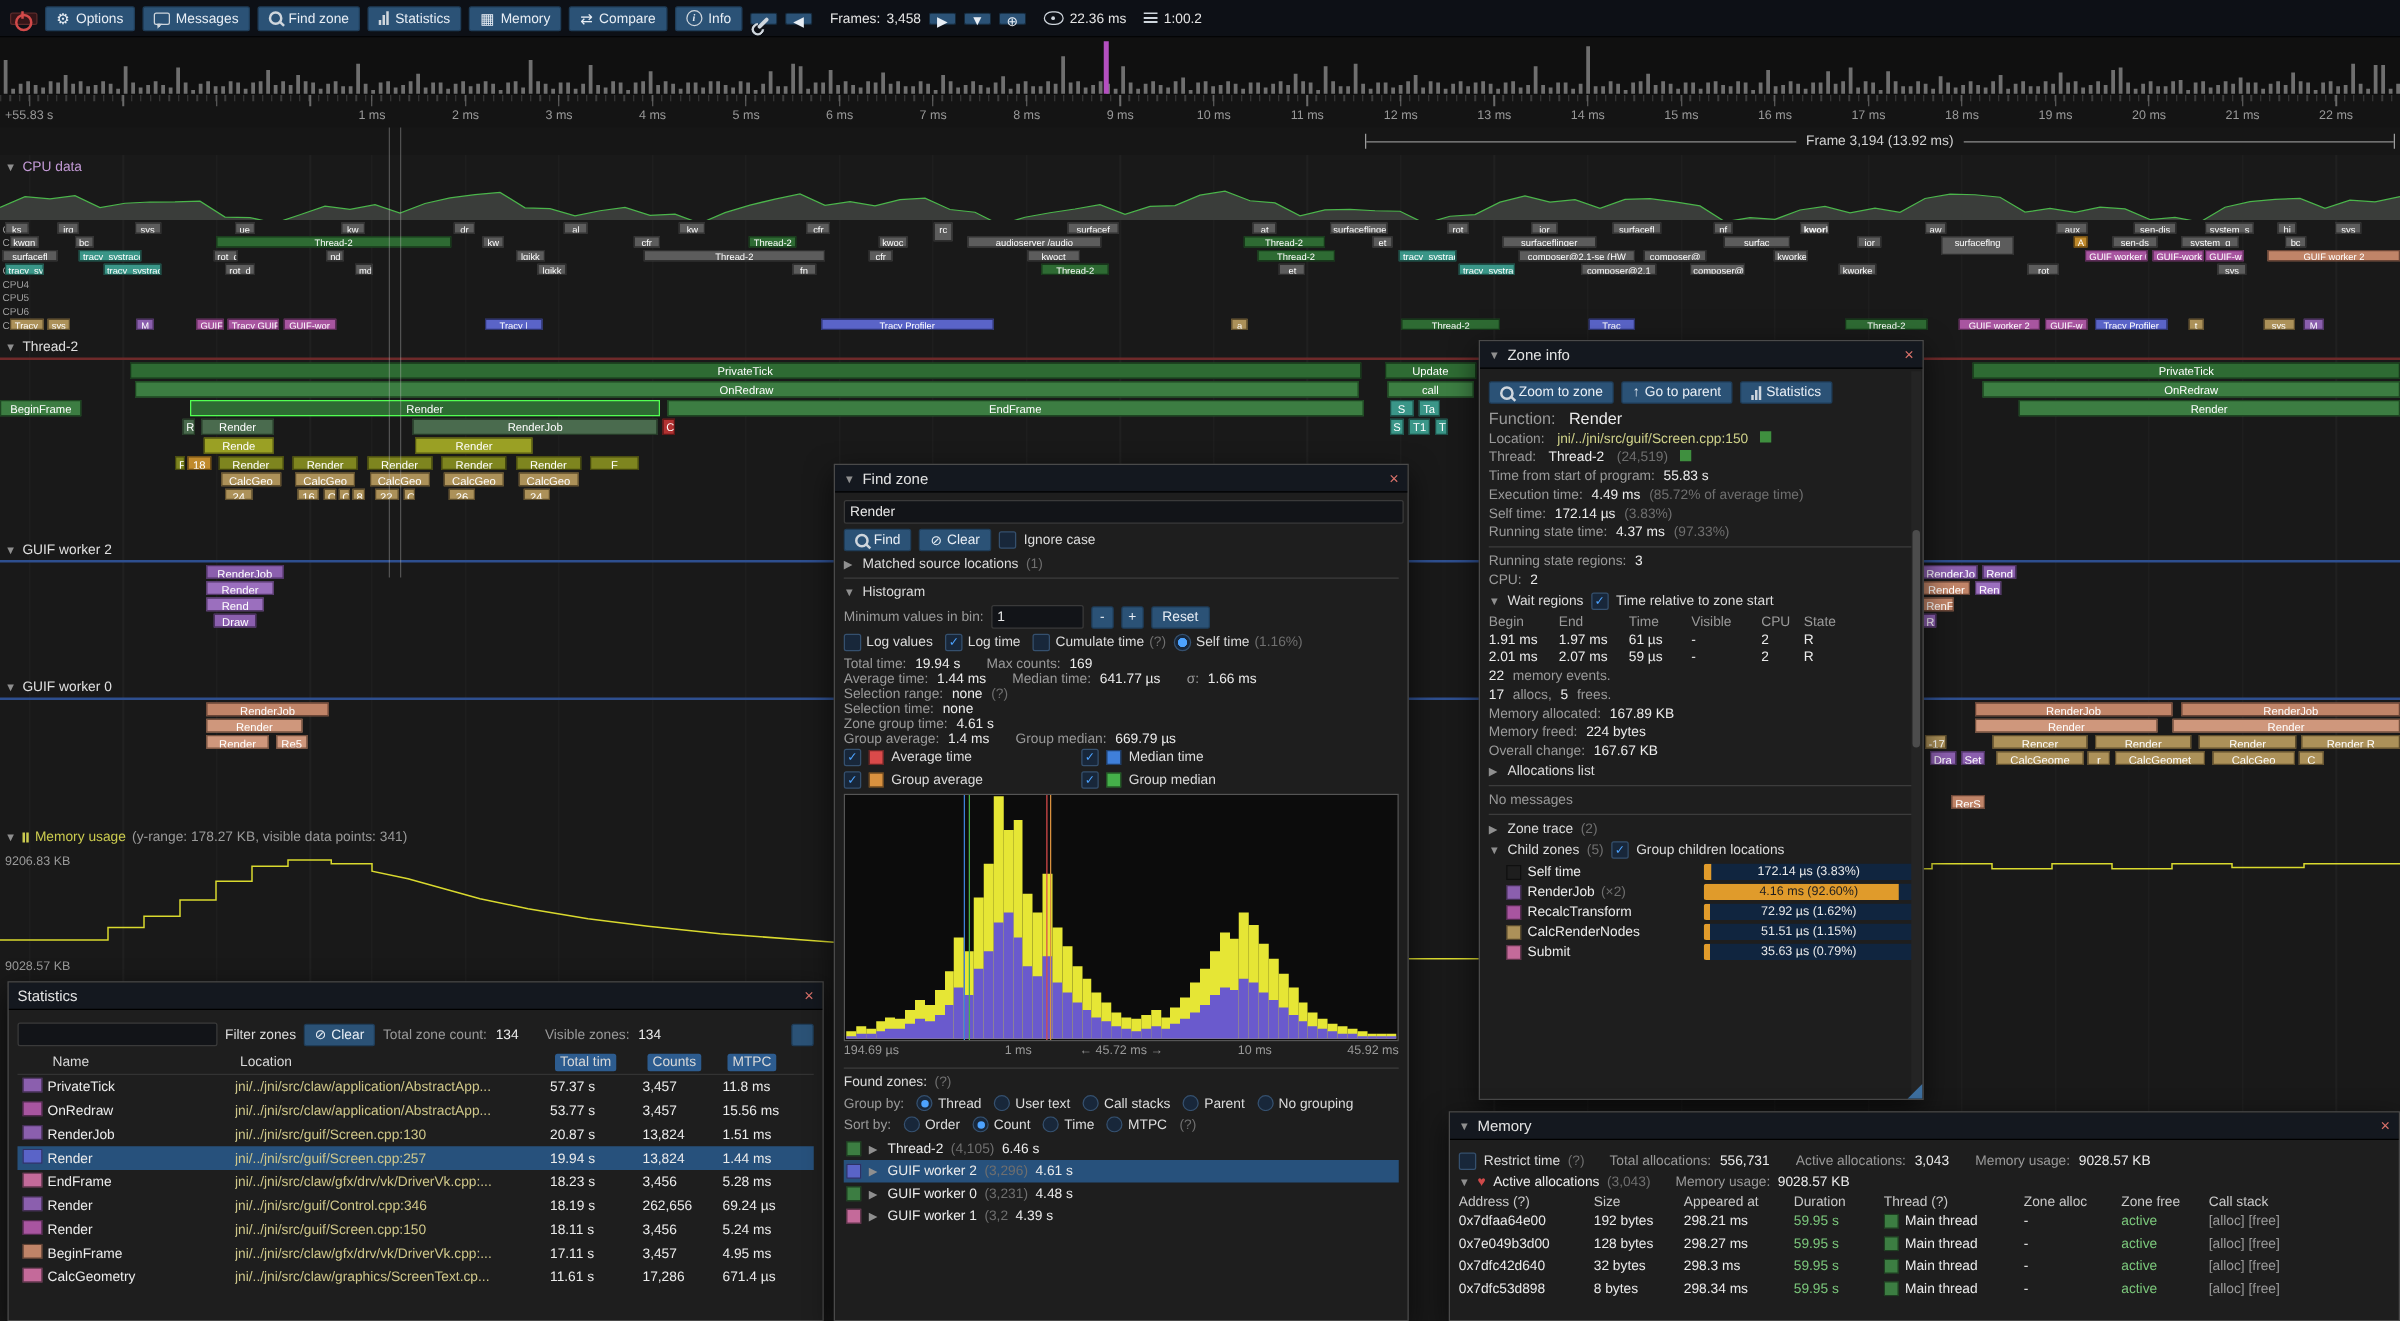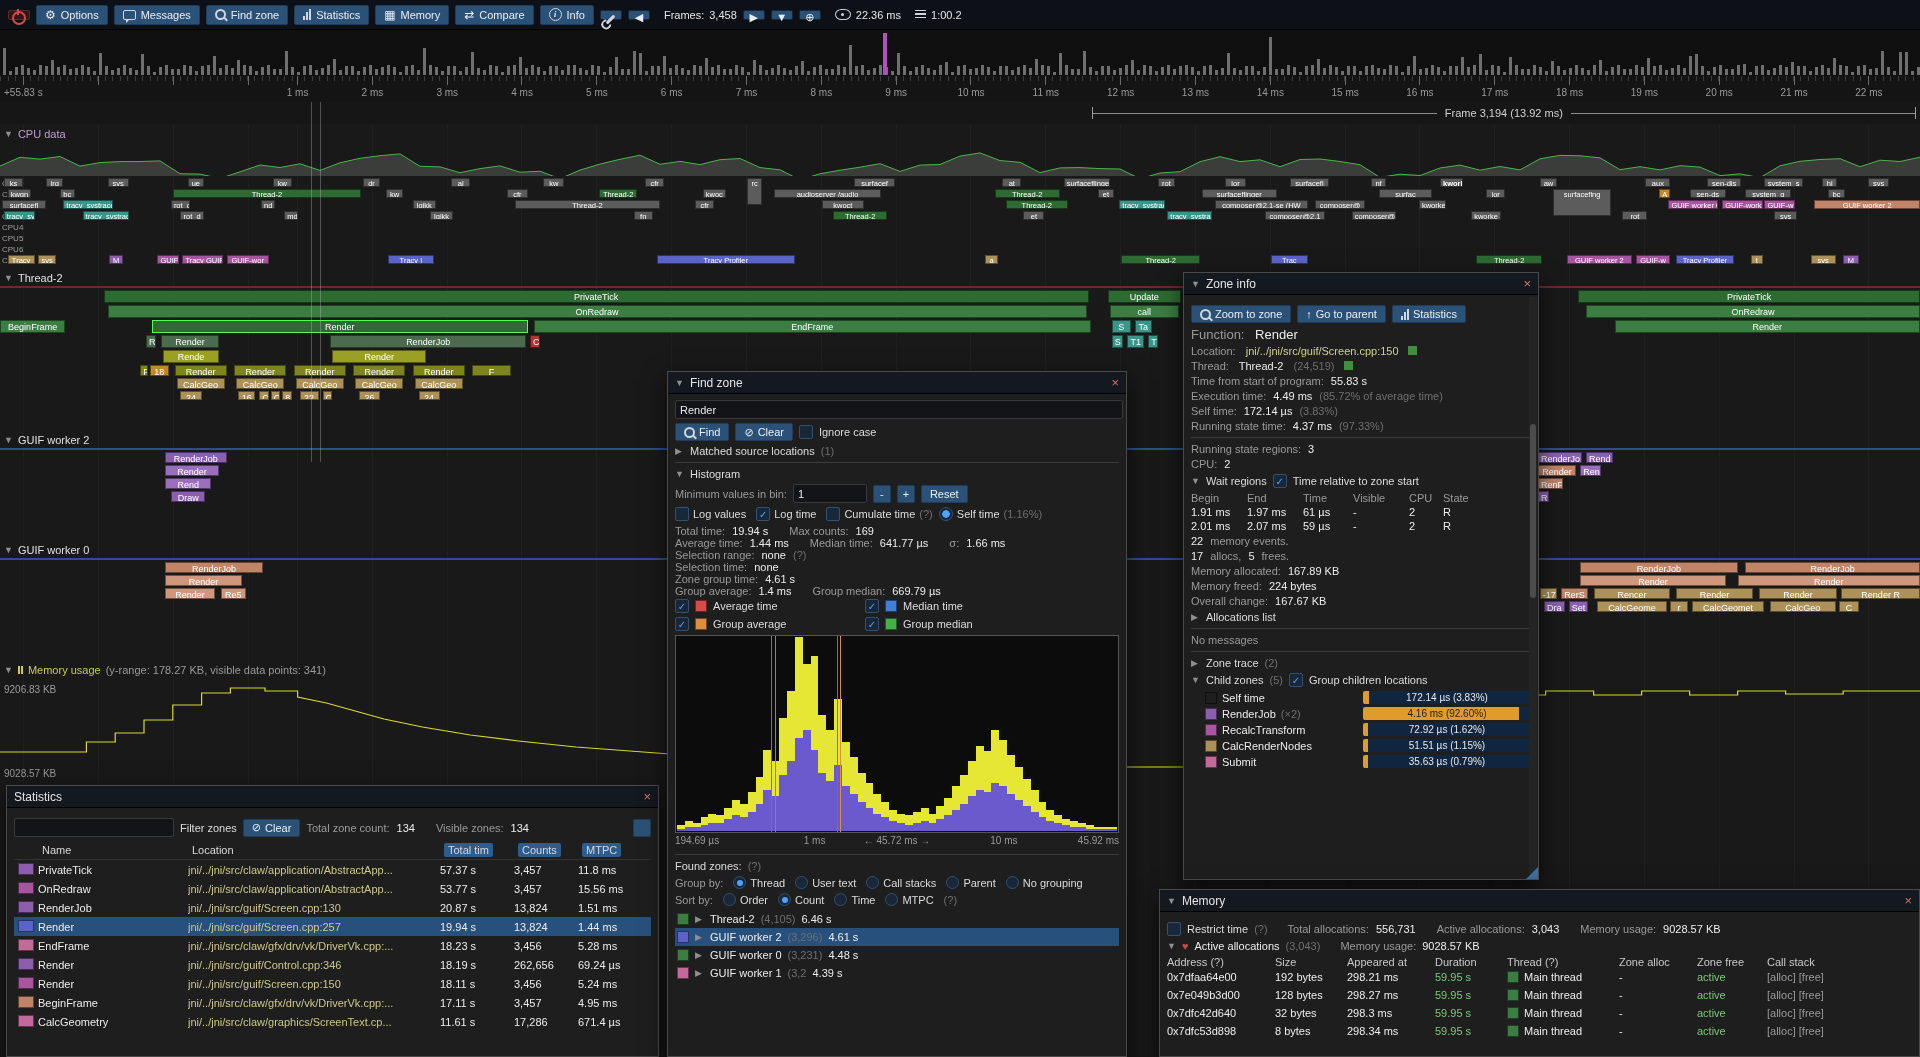--- a/index.html
+++ b/index.html
@@ -585,21 +585,21 @@
           <span class="cpu-label">CPU0</span>
           <div class="zone c-gray" style="left: 0.2%; width: 1%; height: 9px;">ks</div>
           <div class="zone c-gray" style="left: 2.4%; width: 0.9%; height: 9px;">irq</div>
           <div class="zone c-gray" style="left: 5.6%; width: 1.1%; height: 9px;">sys</div>
           <div class="zone c-gray" style="left: 9.8%; width: 0.8%; height: 9px;">ue</div>
           <div class="zone c-gray" style="left: 14.2%; width: 1%; height: 9px;">kw</div>
           <div class="zone c-gray" style="left: 18.9%; width: 0.9%; height: 9px;">dr</div>
           <div class="zone c-gray" style="left: 23.5%; width: 1%; height: 9px;">al</div>
           <div class="zone c-gray" style="left: 28.3%; width: 1.1%; height: 9px;">kw</div>
           <div class="zone c-gray" style="left: 33.6%; width: 1%; height: 9px;">cfr</div>
-          <div class="zone c-gray" style="left: 38.9%; width: 0.8%; height: 27px;">rc</div>
+          <div class="zone c-gray" style="left: 38.9%; width: 0.8%; height: 15px;">rc</div>
           <div class="zone c-gray" style="left: 44.5%; width: 2.1%; height: 9px;">surfacef</div>
           <div class="zone c-gray" style="left: 52.2%; width: 1%; height: 9px;">at</div>
           <div class="zone c-gray" style="left: 55.4%; width: 2.4%; height: 9px;">surfaceflinger</div>
           <div class="zone c-gray" style="left: 60.3%; width: 0.9%; height: 9px;">rot</div>
           <div class="zone c-gray" style="left: 63.8%; width: 1.1%; height: 9px;">ior</div>
           <div class="zone c-gray" style="left: 67.2%; width: 2%; height: 9px;">surfacefl</div>
           <div class="zone c-gray" style="left: 71.4%; width: 0.8%; height: 9px;">nf</div>
           <div class="zone c-gray" style="left: 75%; width: 1.2%; height: 9px; font-weight: bold;">kwork</div>
           <div class="zone c-gray" style="left: 80.2%; width: 0.9%; height: 9px;">aw</div>
           <div class="zone c-gray" style="left: 85.7%; width: 1.3%; height: 9px;">aux</div>
@@ -616,21 +616,21 @@
           <div class="zone c-gray" style="left: 20.1%; width: 0.9%; height: 9px;">kw</div>
           <div class="zone c-gray" style="left: 26.4%; width: 1.1%; height: 9px;">cfr</div>
           <div class="zone c-green" style="left: 31.2%; width: 2%; height: 9px;">Thread-2</div>
           <div class="zone c-gray" style="left: 36.6%; width: 1.2%; height: 9px;">kwoc</div>
           <div class="zone c-gray" style="left: 40.3%; width: 5.6%; height: 9px;">audioserver /audio</div>
           <div class="zone c-green" style="left: 51.8%; width: 3.4%; height: 9px;">Thread-2</div>
           <div class="zone c-gray" style="left: 57.2%; width: 0.8%; height: 9px;">et</div>
           <div class="zone c-gray" style="left: 62.6%; width: 3.9%; height: 9px;">surfaceflinger</div>
           <div class="zone c-gray" style="left: 71.8%; width: 2.8%; height: 9px;">surfac</div>
           <div class="zone c-gray" style="left: 77.4%; width: 1%; height: 9px;">ior</div>
-          <div class="zone c-gray" style="left: 80.9%; width: 3%; height: 27px;">surfaceflng</div>
+          <div class="zone c-gray" style="left: 80.9%; width: 3%; height: 15px;">surfaceflng</div>
           <div class="zone c-orange" style="left: 86.4%; width: 0.6%; height: 9px;">A</div>
           <div class="zone c-gray" style="left: 88%; width: 1.9%; height: 9px;">sen-ds</div>
           <div class="zone c-gray" style="left: 90.9%; width: 2.4%; height: 9px;">system_g</div>
           <div class="zone c-gray" style="left: 95.2%; width: 0.9%; height: 9px;">bc</div>
         </div>
         <div class="tl-row cpu-row" style="height: 11px;">
           <span class="cpu-label">CPU2</span>
           <div class="zone c-gray" style="left: 0.1%; width: 2.3%; height: 9px;">surfacefl</div>
           <div class="zone c-teal" style="left: 3.3%; width: 2.6%; height: 9px;">tracy_systrace</div>
           <div class="zone c-gray" style="left: 8.9%; width: 1%; height: 9px;">rot_d</div>
@@ -804,21 +804,21 @@
         </div>
         <div class="tl-row" style="height: 13px;">
           <div class="zone c-salmon2" style="left: 8.6%; width: 4%; height: 11px;">Render</div>
           <div class="zone c-salmon2" style="left: 82.3%; width: 7.6%; height: 11px;">Render</div>
           <div class="zone c-salmon2" style="left: 90.5%; width: 9.5%; height: 11px;">Render</div>
         </div>
         <div class="tl-row" style="height: 13px;">
           <div class="zone c-salmon2" style="left: 8.6%; width: 2.6%; height: 11px;">Render</div>
           <div class="zone c-salmon2" style="left: 11.5%; width: 1.3%; height: 11px;">Re5</div>
           <div class="zone c-tan" style="left: 80.2%; width: 0.9%; height: 11px;">-17</div>
-          <div class="zone c-salmon" style="left: 81.3%; width: 1.4%; height: 11px;">RerS</div>
+          <div class="zone c-salmon" style="left: 81.3%; width: 1.4%; height: 11px; margin-top: 48px;">RerS</div>
           <div class="zone c-tan" style="left: 83%; width: 4%; height: 11px;">Rencer</div>
           <div class="zone c-tan" style="left: 87.3%; width: 4%; height: 11px;">Render</div>
           <div class="zone c-tan" style="left: 91.6%; width: 4.1%; height: 11px;">Render</div>
           <div class="zone c-tan" style="left: 95.9%; width: 4.1%; height: 11px;">Render R</div>
         </div>
         <div class="tl-row" style="height: 13px;">
           <div class="zone c-purple" style="left: 80.4%; width: 1.1%; height: 11px;">Dra</div>
           <div class="zone c-purple" style="left: 81.7%; width: 1%; height: 11px;">Set</div>
           <div class="zone c-tan" style="left: 83.2%; width: 3.6%; height: 11px;">CalcGeome</div>
           <div class="zone c-tan" style="left: 87%; width: 0.9%; height: 11px;">r</div>

